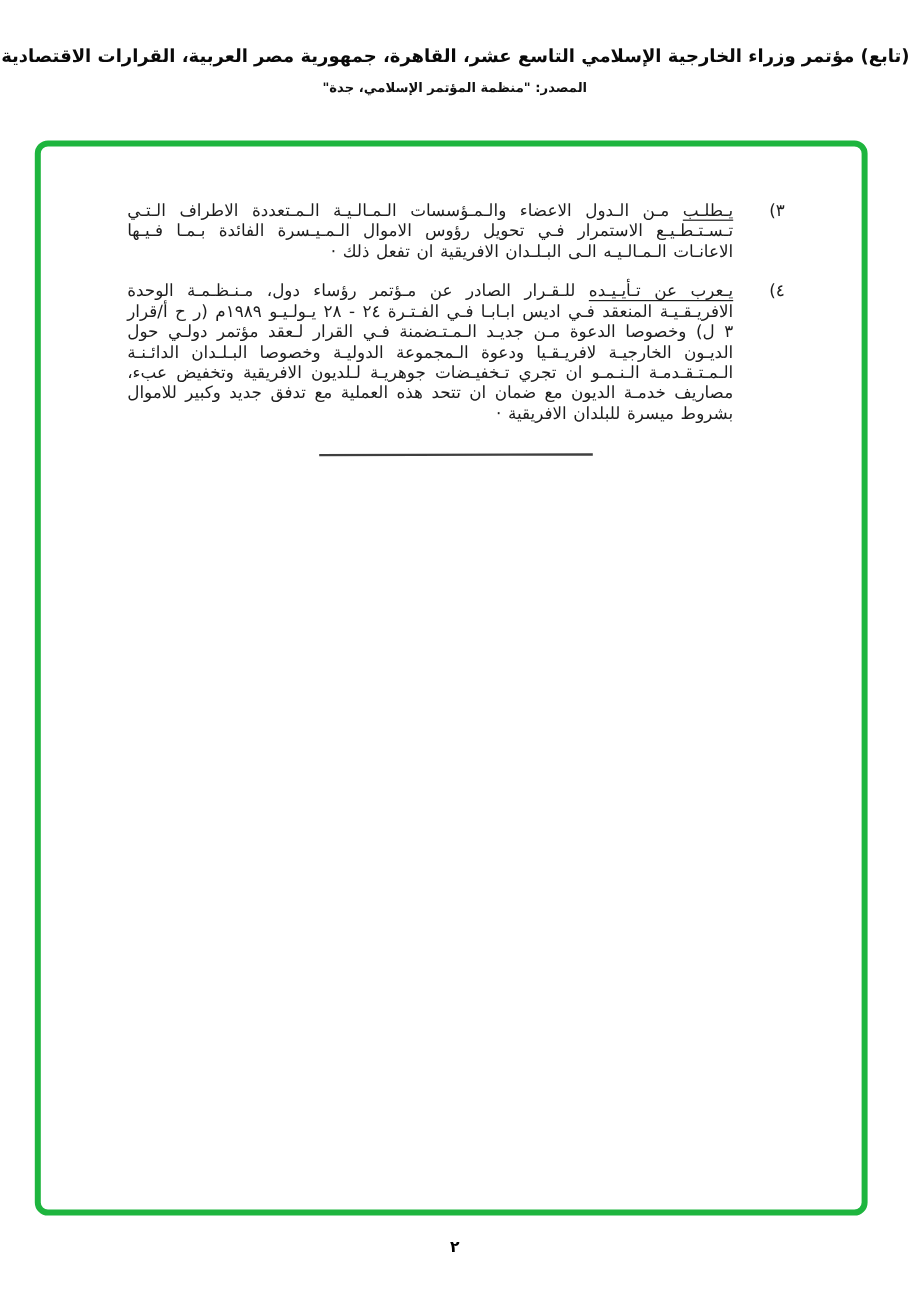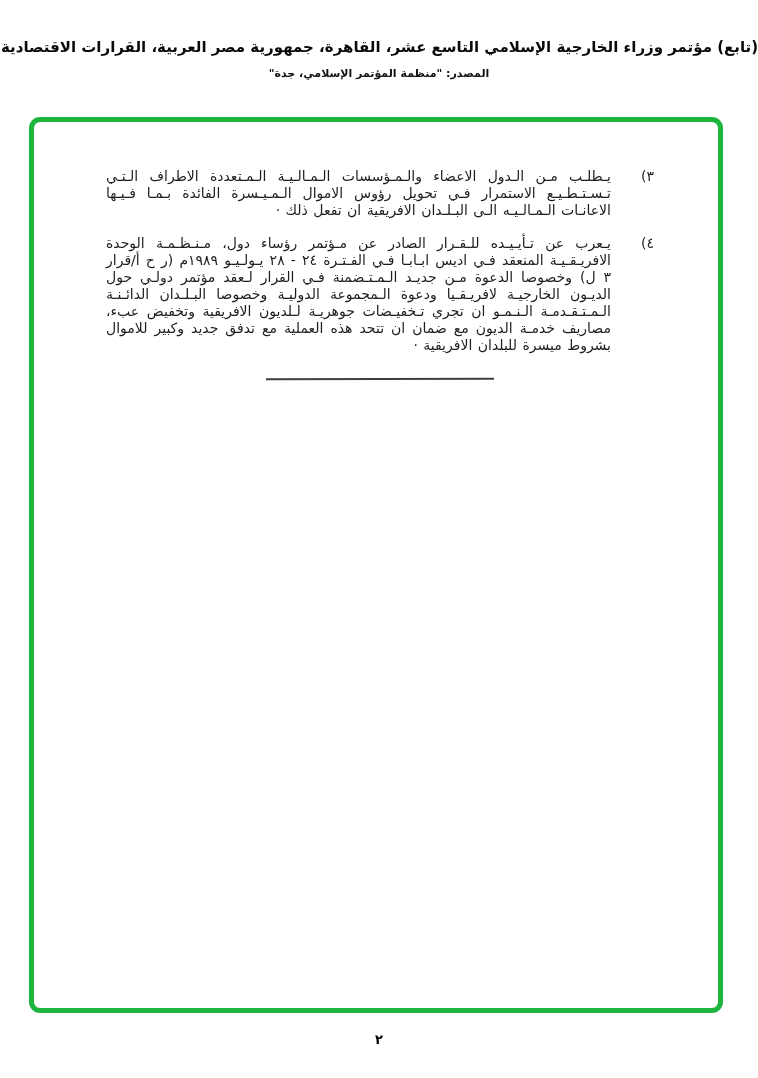--- a/index.html
+++ b/index.html
@@ -63,20 +63,21 @@
     white-space: nowrap;
   }
   .ptext {
     flex: 1;
     font-size: 14px;
     line-height: 17px;
     text-align: justify;
     word-spacing: 1px;
   }
   .lead {
+    text-decoration: underline;
     text-decoration-thickness: 1px;
     text-underline-offset: 3px;
   }
   .divider {
     width: 228px;
     margin: 24px auto 0;
     height: 0;
     border-top: 2px solid #3f3f3f;
     transform: rotate(-0.15deg);
   }

